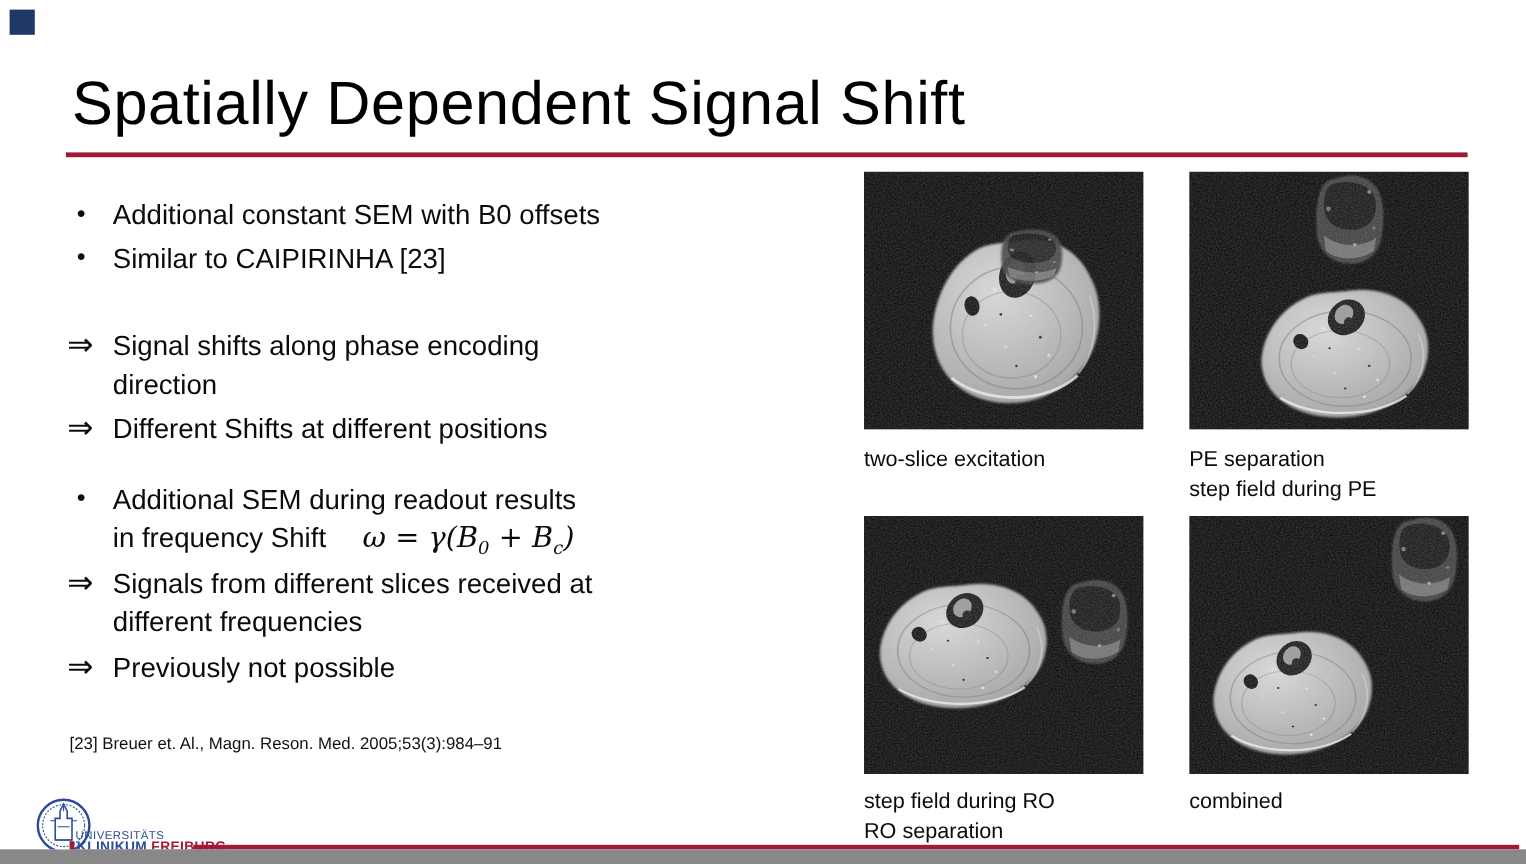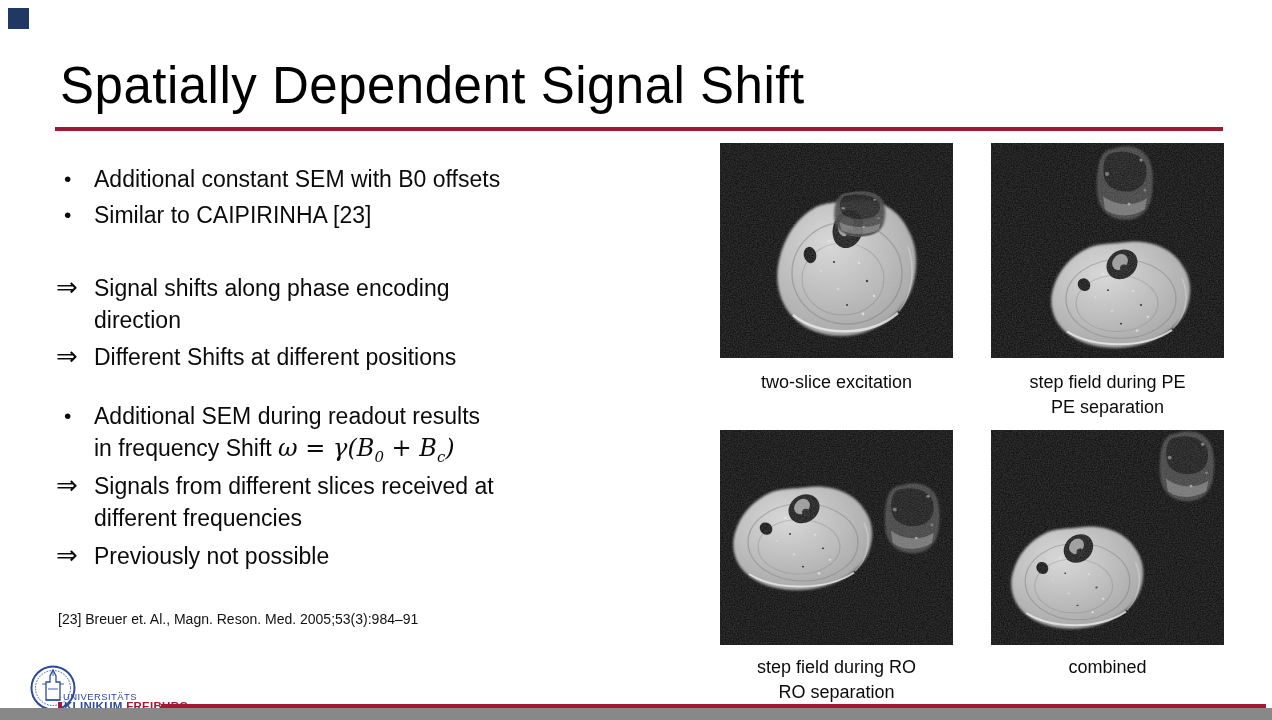--- a/index.html
+++ b/index.html
@@ -11,26 +11,26 @@
   .corner-sq{position:absolute;left:8px;top:8px;width:21px;height:21px;background:#1F3864;}
   
   .title{position:absolute;left:60px;top:56px;font-size:51px;letter-spacing:0.5px;color:#000;white-space:nowrap;}
   .title-rule{position:absolute;left:55px;top:127px;width:1168px;height:4px;background:#A21933;}
   
   .item{position:absolute;left:56px;width:645px;display:flex;align-items:flex-start;font-size:23px;line-height:32px;color:#0b0b0b;}
   .marker{flex:0 0 38px;box-sizing:border-box;}
   .marker.bullet{padding-left:8px;font-size:21px;}
   .marker.arrow{font-size:26px;line-height:30px;}
   .lines>div{white-space:nowrap;}
-  .formula{font-family:"DejaVu Serif","Liberation Serif",serif;font-style:italic;font-size:24px;}
+  .formula{font-family:"DejaVu Serif","Liberation Serif",serif;font-style:italic;font-size:24px;margin-left:24px;}
   .formula sub{font-size:15px;font-style:italic;}
   .citation{position:absolute;left:58px;top:611px;font-size:14px;color:#111;white-space:nowrap;}
   
   .mri{position:absolute;width:233px;height:215px;display:block;}
-  .cap{position:absolute;width:233px;text-align:center;font-size:18px;line-height:25px;color:#0b0b0b;}
+  .cap{position:absolute;width:233px;text-align:left;font-size:18px;line-height:25px;color:#0b0b0b;}
   
   .seal{position:absolute;left:30px;top:662px;}
   .logo-line1{position:absolute;left:63px;top:691px;font-size:9.5px;font-weight:normal;color:#2B4A9B;letter-spacing:0.4px;white-space:nowrap;}
   .logo-line2{position:absolute;left:58px;top:700px;font-size:11.5px;font-weight:bold;letter-spacing:0.3px;white-space:nowrap;}
   .logo-line2 .sq{display:inline-block;width:4px;height:8px;background:#A21933;margin-right:2px;}
   .logo-blue{color:#2B4A9B;}
   .logo-red{color:#A21933;}
   .bottom-rule{position:absolute;left:161px;top:704px;width:1105px;height:4px;background:#A21933;}
 </style>
 </head>
@@ -167,22 +167,22 @@
 
   <svg class="mri" style="left:991px;top:430px" viewBox="0 0 233 215">
     <rect width="233" height="215" fill="#070707"></rect>
     <use href="#calf" transform="translate(20,96) scale(0.95,0.75)"></use>
     <use href="#slice2" transform="translate(167,1) scale(0.97,0.95)"></use>
     <rect width="233" height="215" filter="url(#grain)" opacity="0.33"></rect>
   </svg>
 
   <div class="cap" style="left:720px;top:370px">two-slice excitation</div>
   <div class="cap" style="left:991px;top:370px">
+    <div>PE separation</div>
     <div>step field during PE</div>
-    <div>PE separation</div>
   </div>
   <div class="cap" style="left:720px;top:655px">
     <div>step field during RO</div>
     <div>RO separation</div>
   </div>
   <div class="cap" style="left:991px;top:655px">combined</div>
 
   <svg class="seal" width="46" height="52" viewBox="0 0 46 52">
     <circle cx="23" cy="26" r="21.5" fill="#ffffff" stroke="#2B4A9B" stroke-width="2"></circle>
     <circle cx="23" cy="26" r="17.5" fill="none" stroke="#2B4A9B" stroke-width="0.9" stroke-dasharray="1.6 1.3"></circle>

